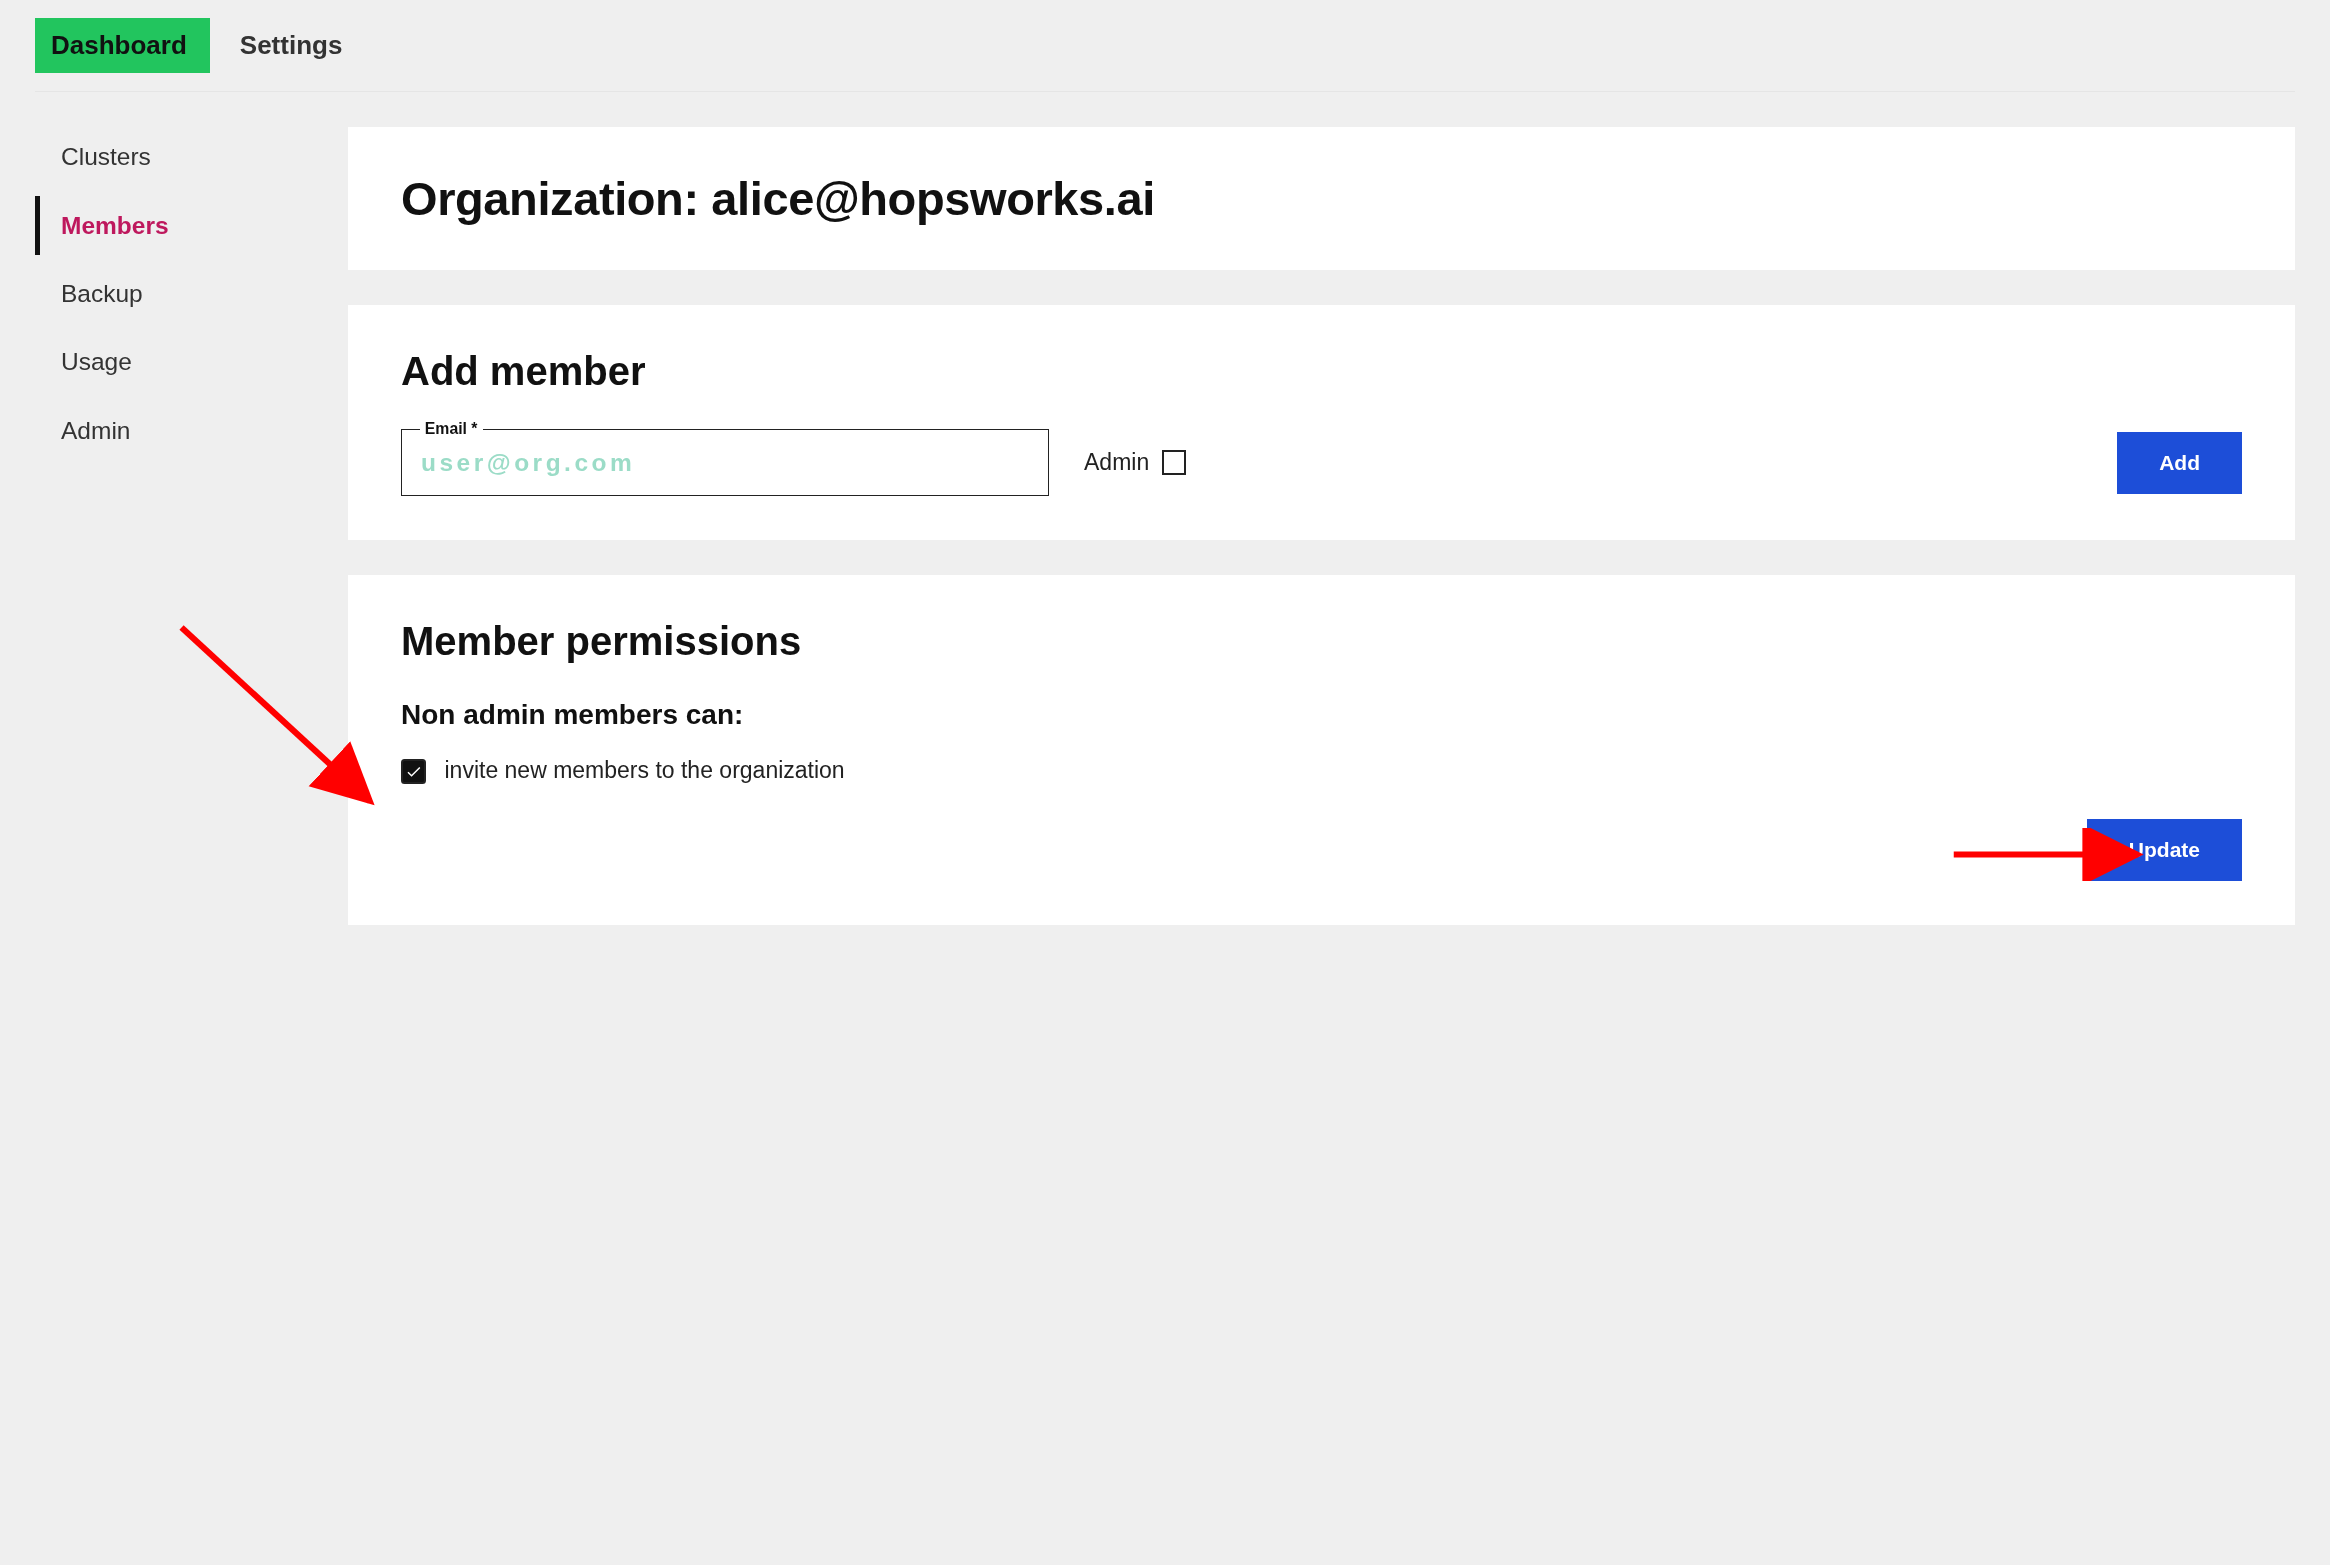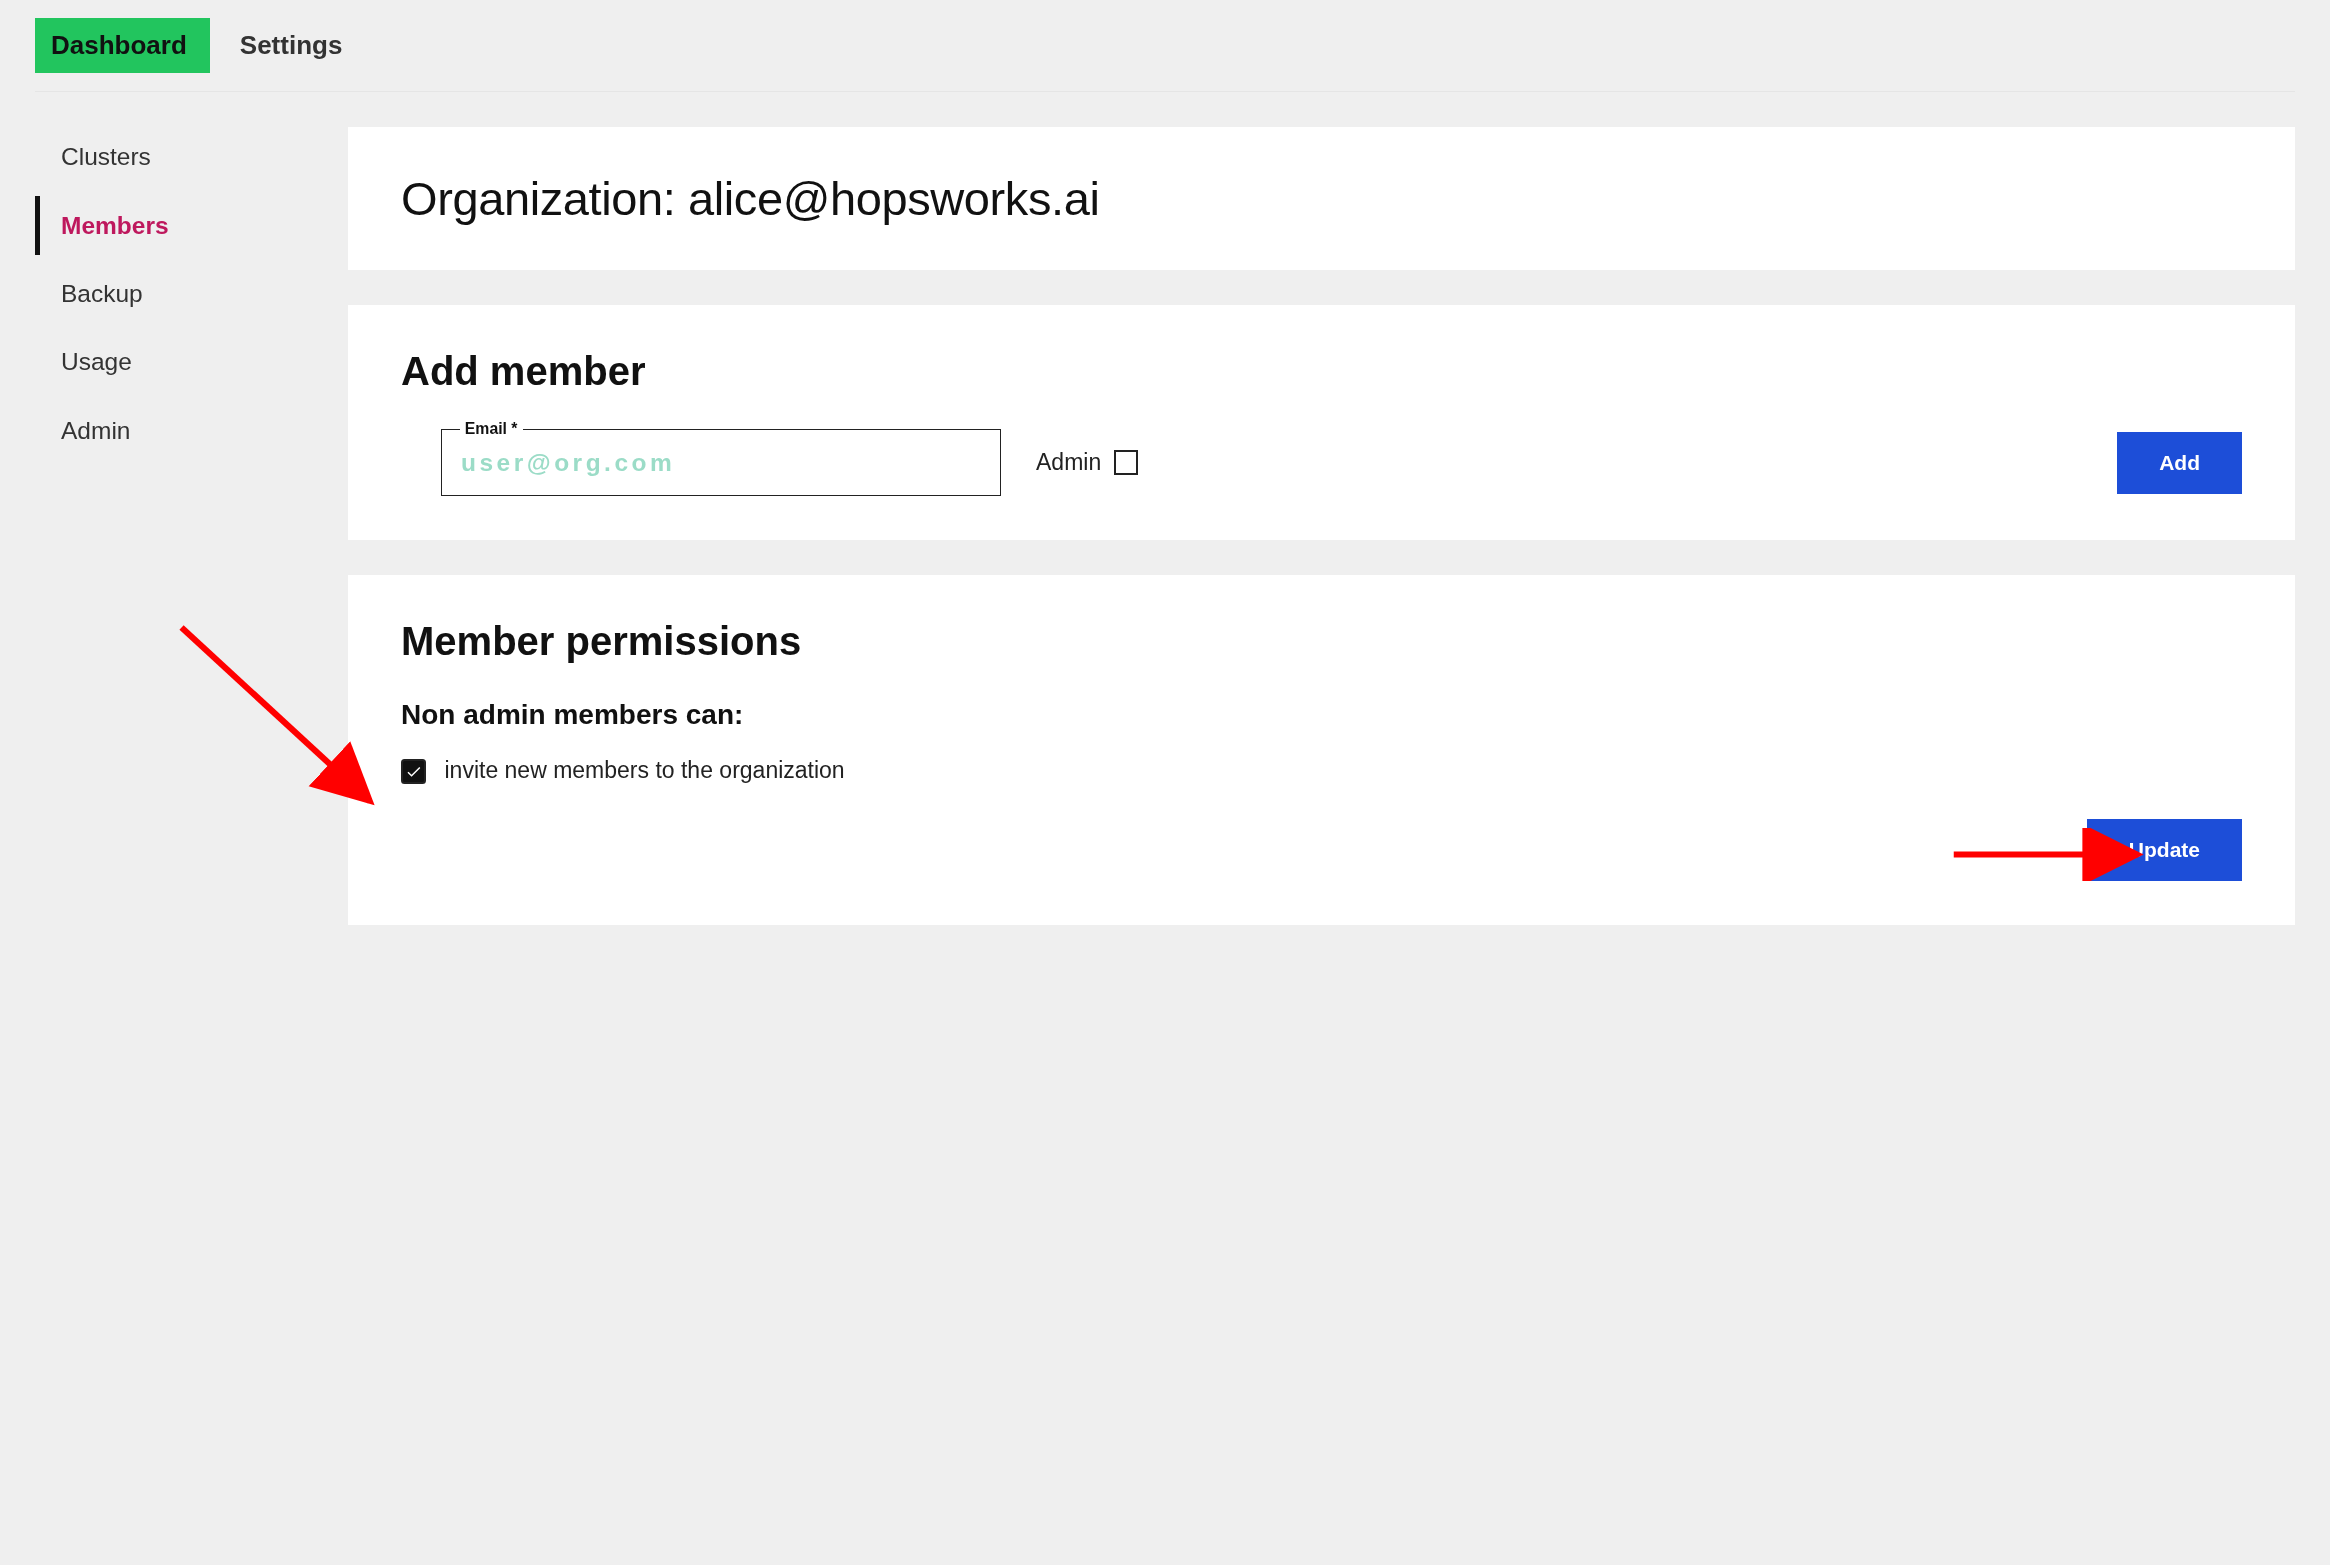--- a/index.html
+++ b/index.html
@@ -74,21 +74,21 @@
   }
   .panel {
     background: #fff;
     padding: 44px 53px;
     position: relative;
   }
 
   
   h1.page-title {
     font-size: 47px;
-    font-weight: 400;
+    font-weight: 700;
     letter-spacing: -0.4px;
     color: #111;
   }
   h2.section-title {
     font-size: 40px;
     font-weight: 900;
     color: #111;
     margin-bottom: 35px;
   }
   h3.sub-title {
@@ -101,22 +101,21 @@
   
   .add-member-row {
     display: flex;
     align-items: center;
     gap: 35px;
   }
   .email-field {
     position: relative;
     border: 1.8px solid #222;
     padding: 19px 19px 17.5px 19px;
-    width: 560px;
-    margin-left: 40px;
+    width: 648px;
   }
   .email-field .floating-label {
     position: absolute;
     top: -10.5px;
     left: 17.5px;
     background: #fff;
     padding: 0 5.3px;
     font-size: 15.8px;
     font-weight: 700;
     color: #111;

